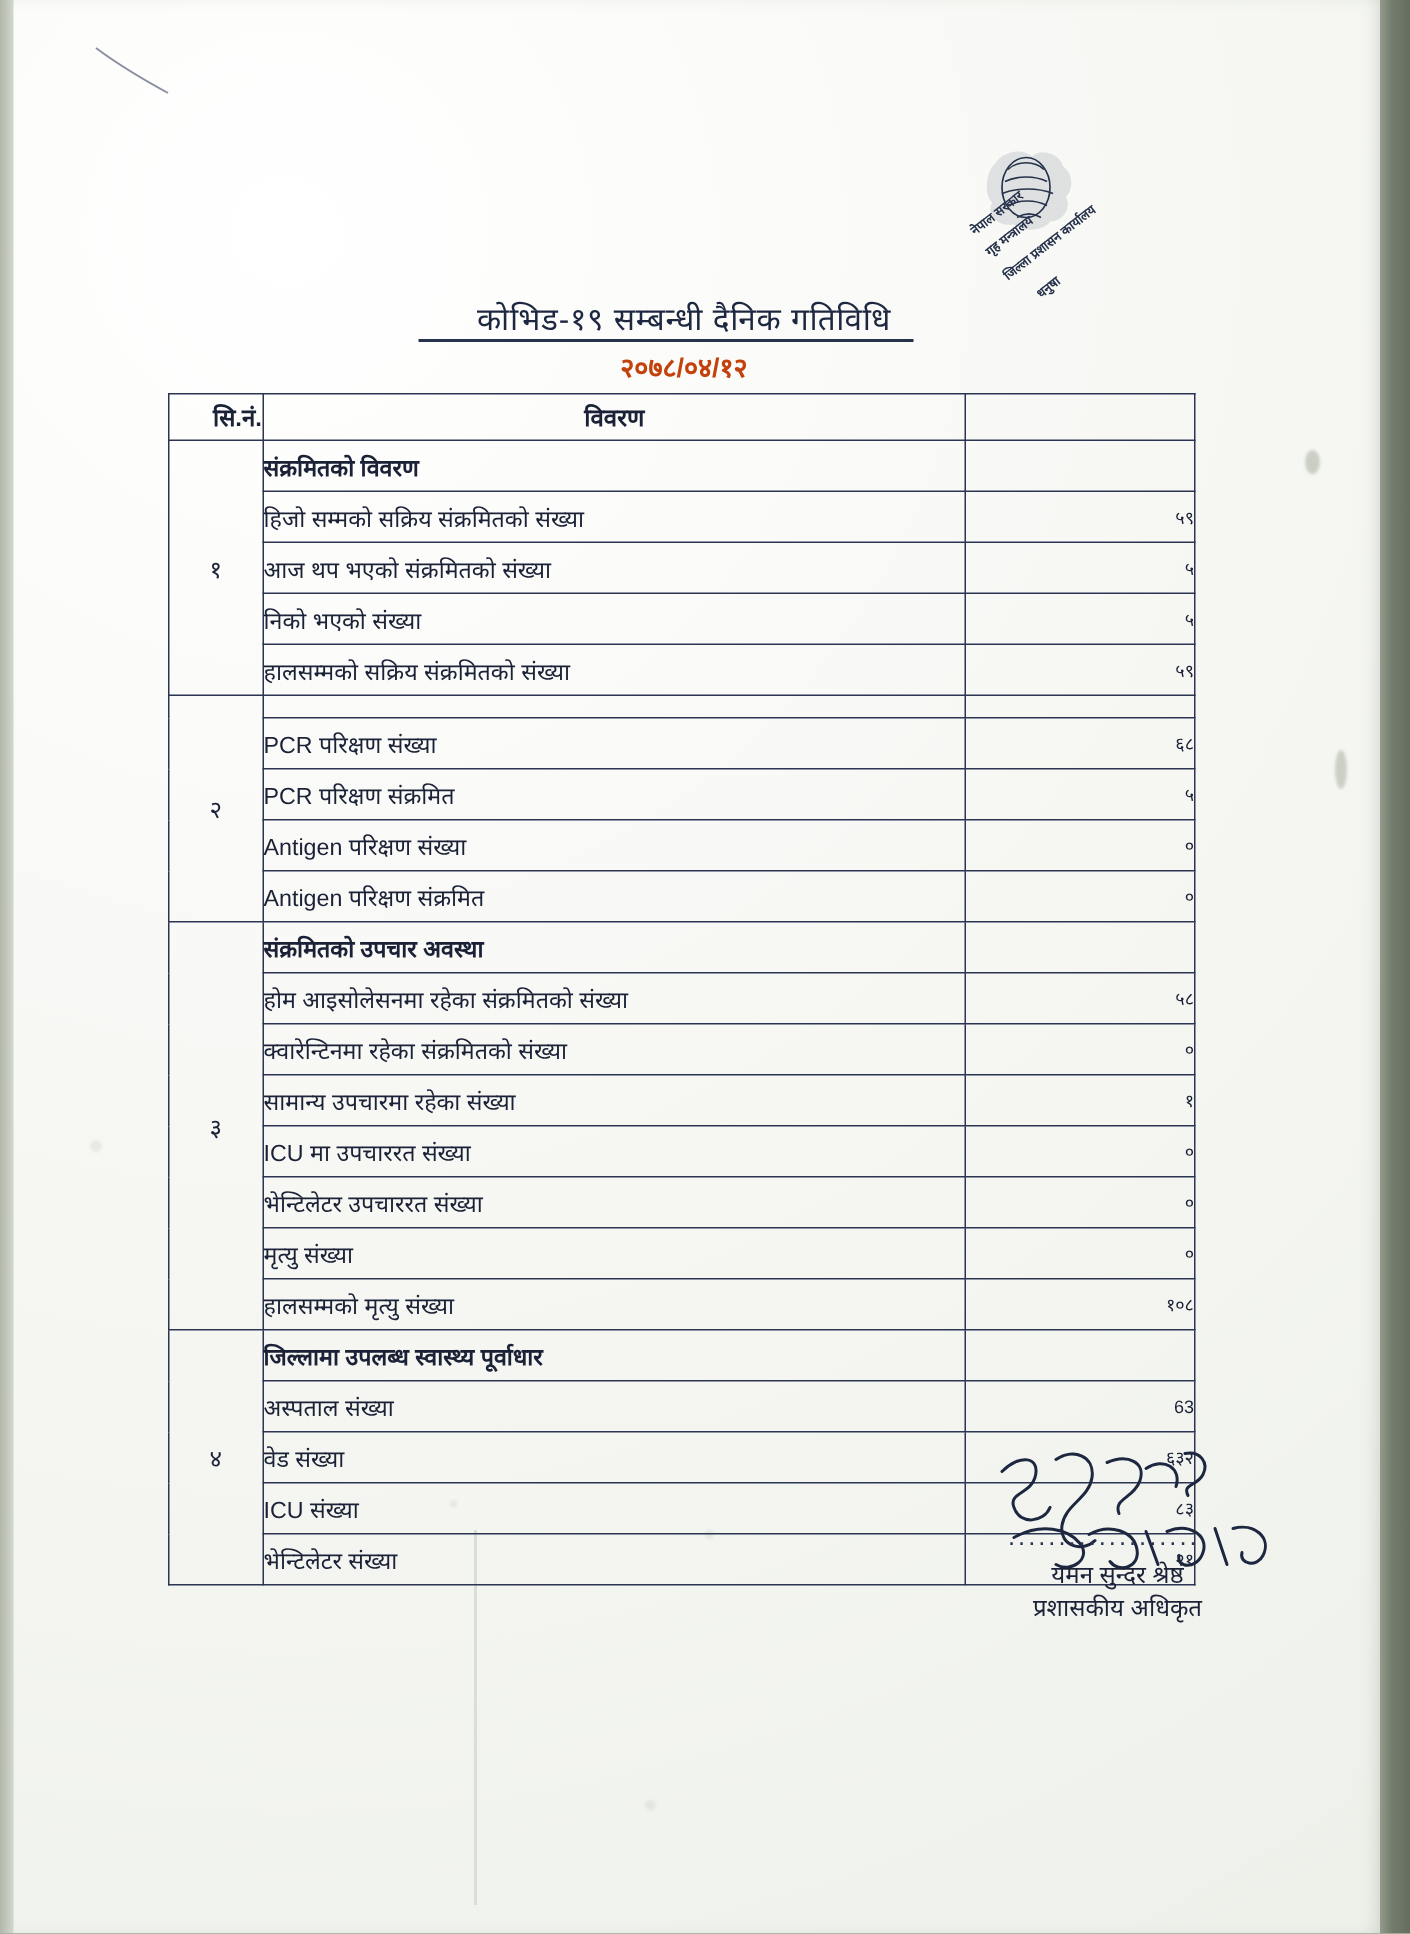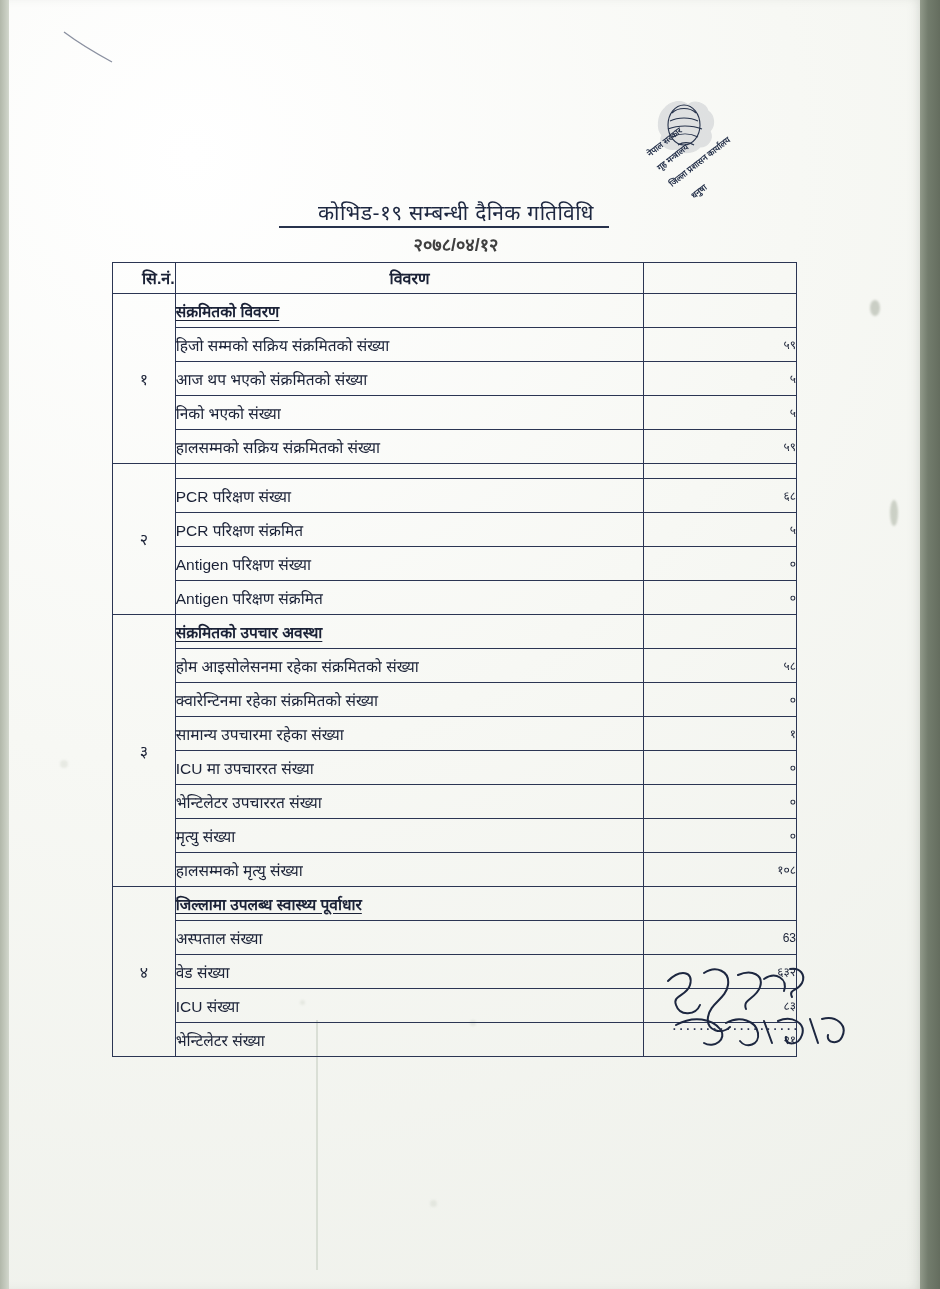--- a/index.html
+++ b/index.html
@@ -91,21 +91,21 @@
     background: #27324c;
   }
   #doc-date {
     position: absolute;
     left: 0;
     top: 232px;
     width: 912px;
     text-align: center;
     font-size: 18px;
     font-weight: bold;
-    color: #404040;
+    color: #c2410c;
   }
 
   
   table.report {
     position: absolute;
     left: 112px;
     top: 262px;
     width: 685px;
     border-collapse: collapse;
     color: #1b2237;
@@ -131,21 +131,20 @@
     font-weight: normal;
   }
   .desc {
     padding-left: 12px;
     height: 33px;
     font-size: 15.5px;
     white-space: nowrap;
   }
   .desc.sub {
     font-weight: bold;
-    text-decoration: underline;
     text-underline-offset: 3px;
     margin-left: 19px;
   }
   .val {
     text-align: right;
     font-size: 12px;
     height: 33px;
   }
   
   tr.group-gap td { height: 14px; }
@@ -363,13 +362,15 @@
       <path d="M130,4 C140,2 146,10 142,18 C138,26 128,24 132,32"></path>
       <path d="M16,60 C34,50 52,54 60,64 C68,74 54,84 44,78"></path>
       <path d="M66,58 C80,50 96,56 98,68 C100,80 86,84 80,76"></path>
       <path d="M104,56 L112,78"></path>
       <path d="M118,56 C132,50 146,58 142,70 C138,82 124,80 126,72"></path>
       <path d="M150,54 L158,78"></path>
       <path d="M162,54 C176,50 188,60 182,72 C178,80 166,78 168,70"></path>
     </g>
   </svg>
   <div id="sig-dots">...................</div>
+  <div id="sig-name">यमन सुन्दर श्रेष्ठ</div>
+  <div id="sig-post">प्रशासकीय अधिकृत</div>
 </div>
 
 </body></html>

